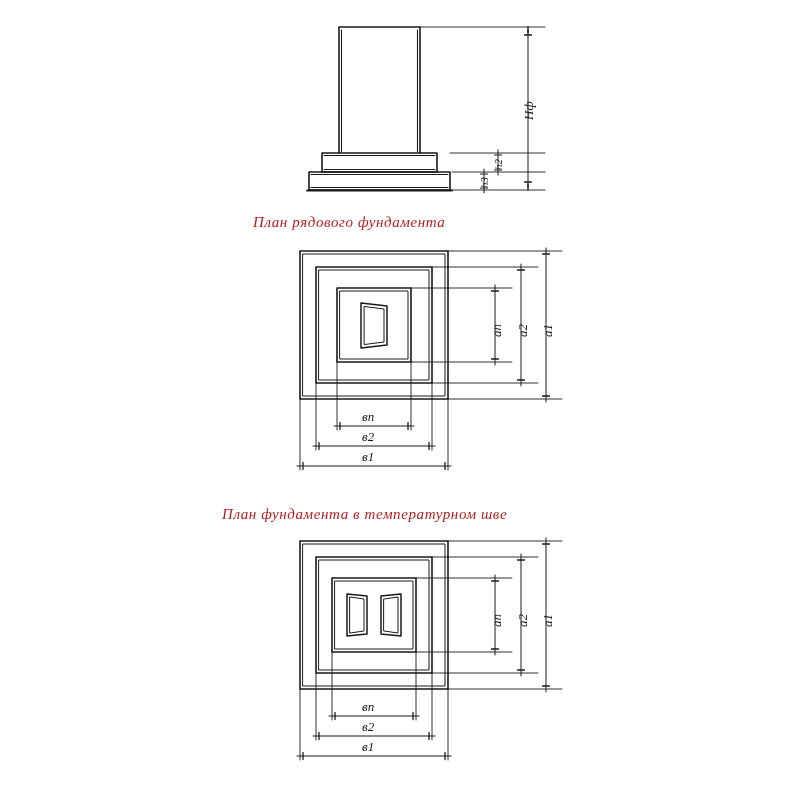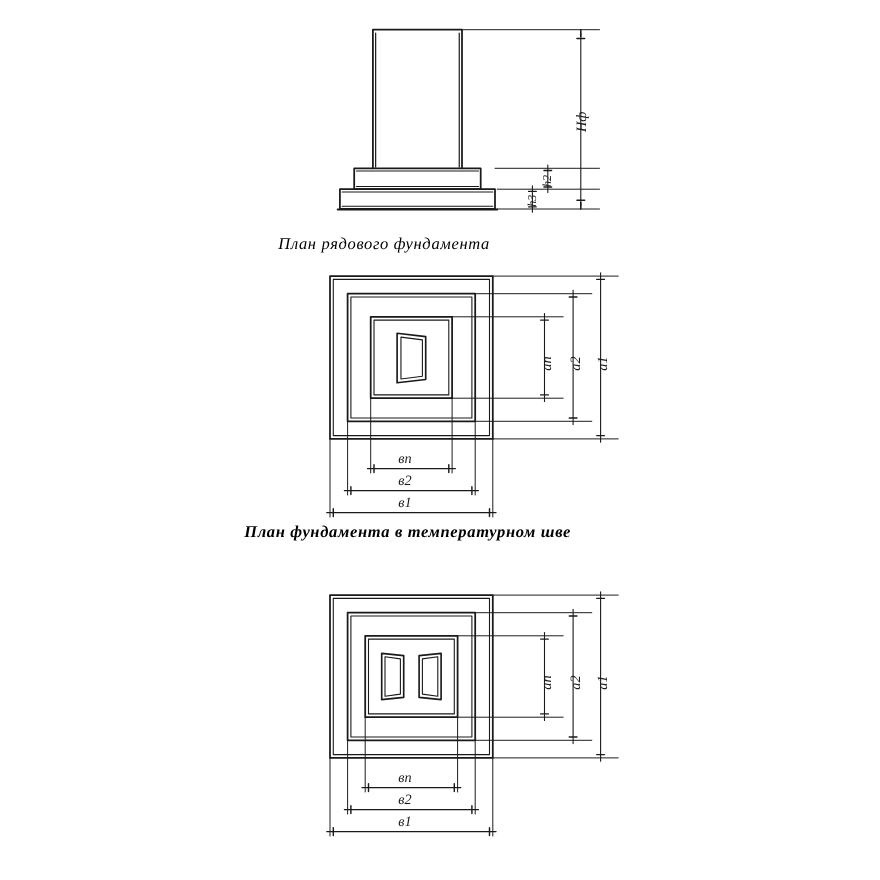--- a/index.html
+++ b/index.html
@@ -22,21 +22,21 @@
     left: 0;
     top: 0;
     width: 800px;
     height: 800px;
   }
   .caption {
     position: absolute;
     font-family: "Liberation Serif", serif;
     font-style: italic;
     font-size: 15px;
-    color: #000000;
+    color: #b91c1c;
     white-space: nowrap;
     letter-spacing: 0.6px;
   }
   .dimlabel {
     position: absolute;
     font-family: "Liberation Serif", serif;
     font-style: italic;
     font-size: 13px;
     color: #1a1a1a;
     white-space: nowrap;
@@ -198,21 +198,21 @@
           <path d="M297 756 L451 756"></path>
           <path d="M303 752.5 L303 759.5 M445 752.5 L445 759.5" stroke-width="1.3"></path>
         </g>
 
       </g>
     </svg>
   </div>
 
   <div class="caption" style="left:253px; top:214px;">План  рядового фундамента</div>
 
-  <div class="caption" style="left:222px; top:476px;font-weight:bold;">План фундамента в температурном шве</div>
+  <div class="caption" style="left:222px; top:506px;">План фундамента в температурном шве</div>
 
   <div class="dimlabel rot" style="left:521px; top:120px;">Hф</div>
 
   <div class="dimlabel small rot" style="left:492px; top:170px;">h2</div>
 
   <div class="dimlabel small rot" style="left:478px; top:188px;">h3</div>
 
   <div class="dimlabel rot" style="left:489px; top:337px;">ап</div>
 
   <div class="dimlabel rot" style="left:515px; top:337px;">а2</div>

